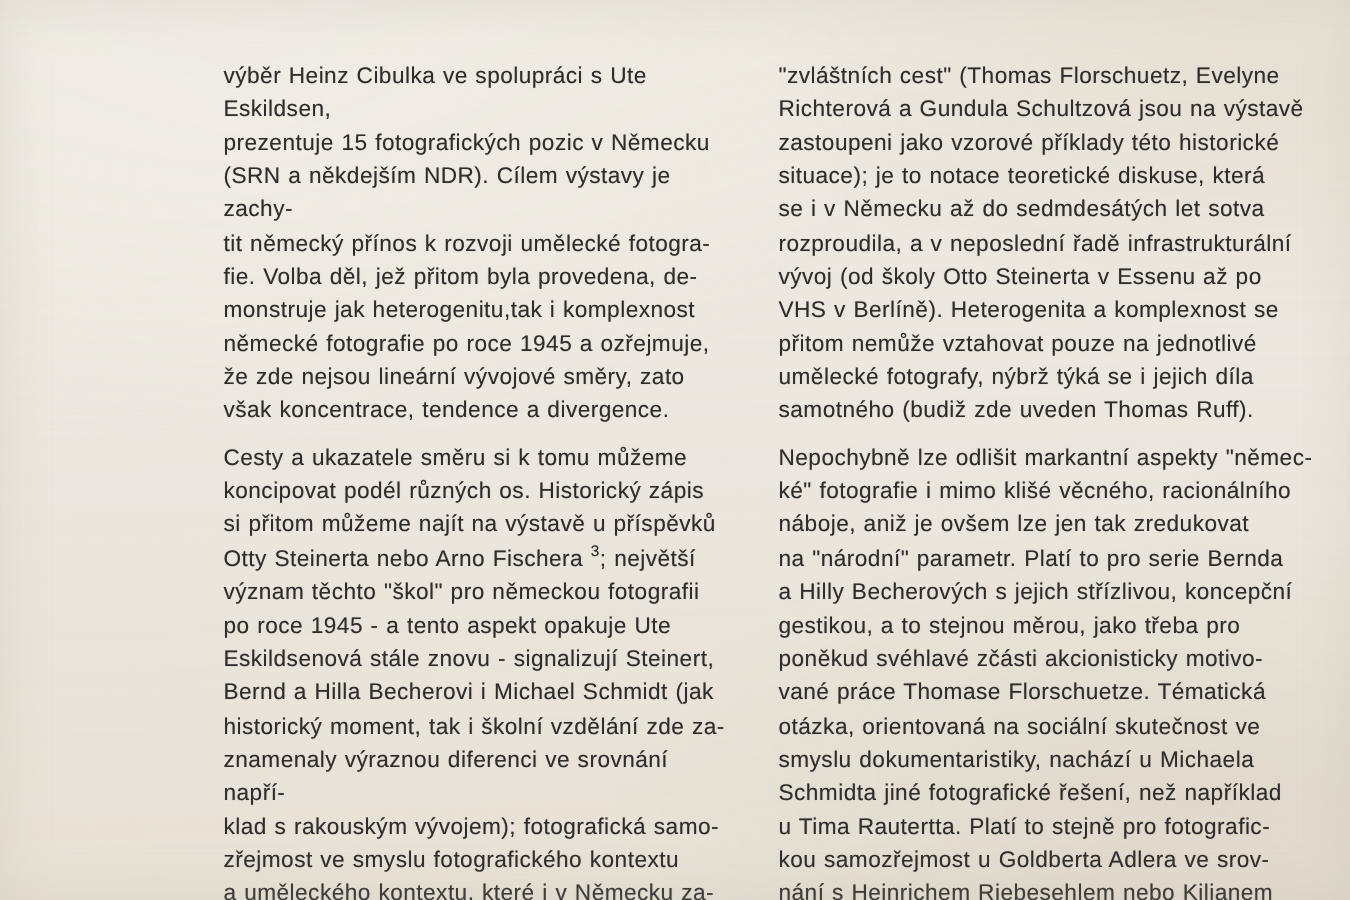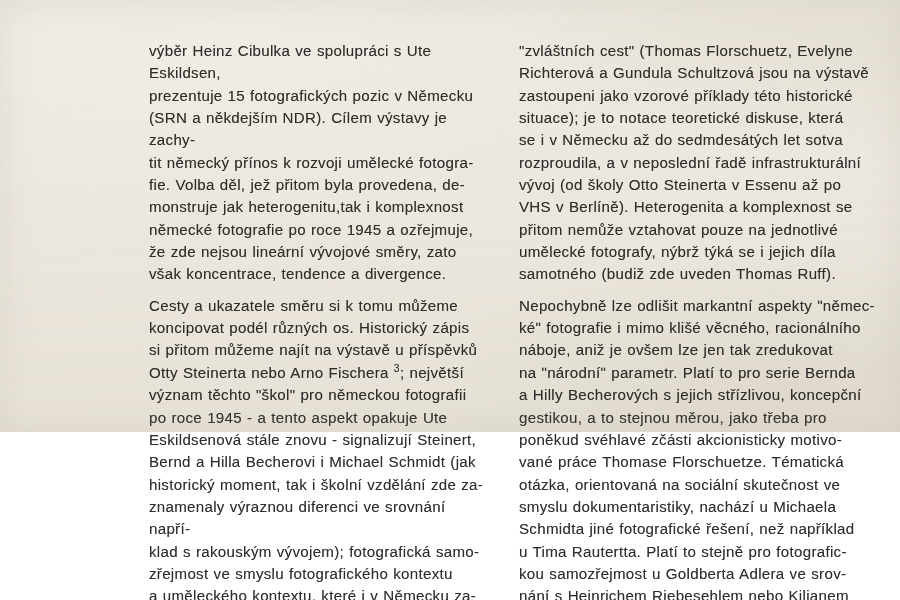--- a/index.html
+++ b/index.html
@@ -12,21 +12,21 @@
     width: 900px;
     height: 600px;
     overflow: hidden;
     font-family: "Liberation Sans", "DejaVu Sans", sans-serif;
   }
 
   
   #page-surface {
     position: relative;
     width: 900px;
-    height: 432px;
+    height: 600px;
     background: #f3f0ea;
     box-sizing: border-box;
     padding-left: 23px;
   }
   
   #page-surface::before {
     content: "";
     position: absolute;
     inset: 0;
     pointer-events: none;

